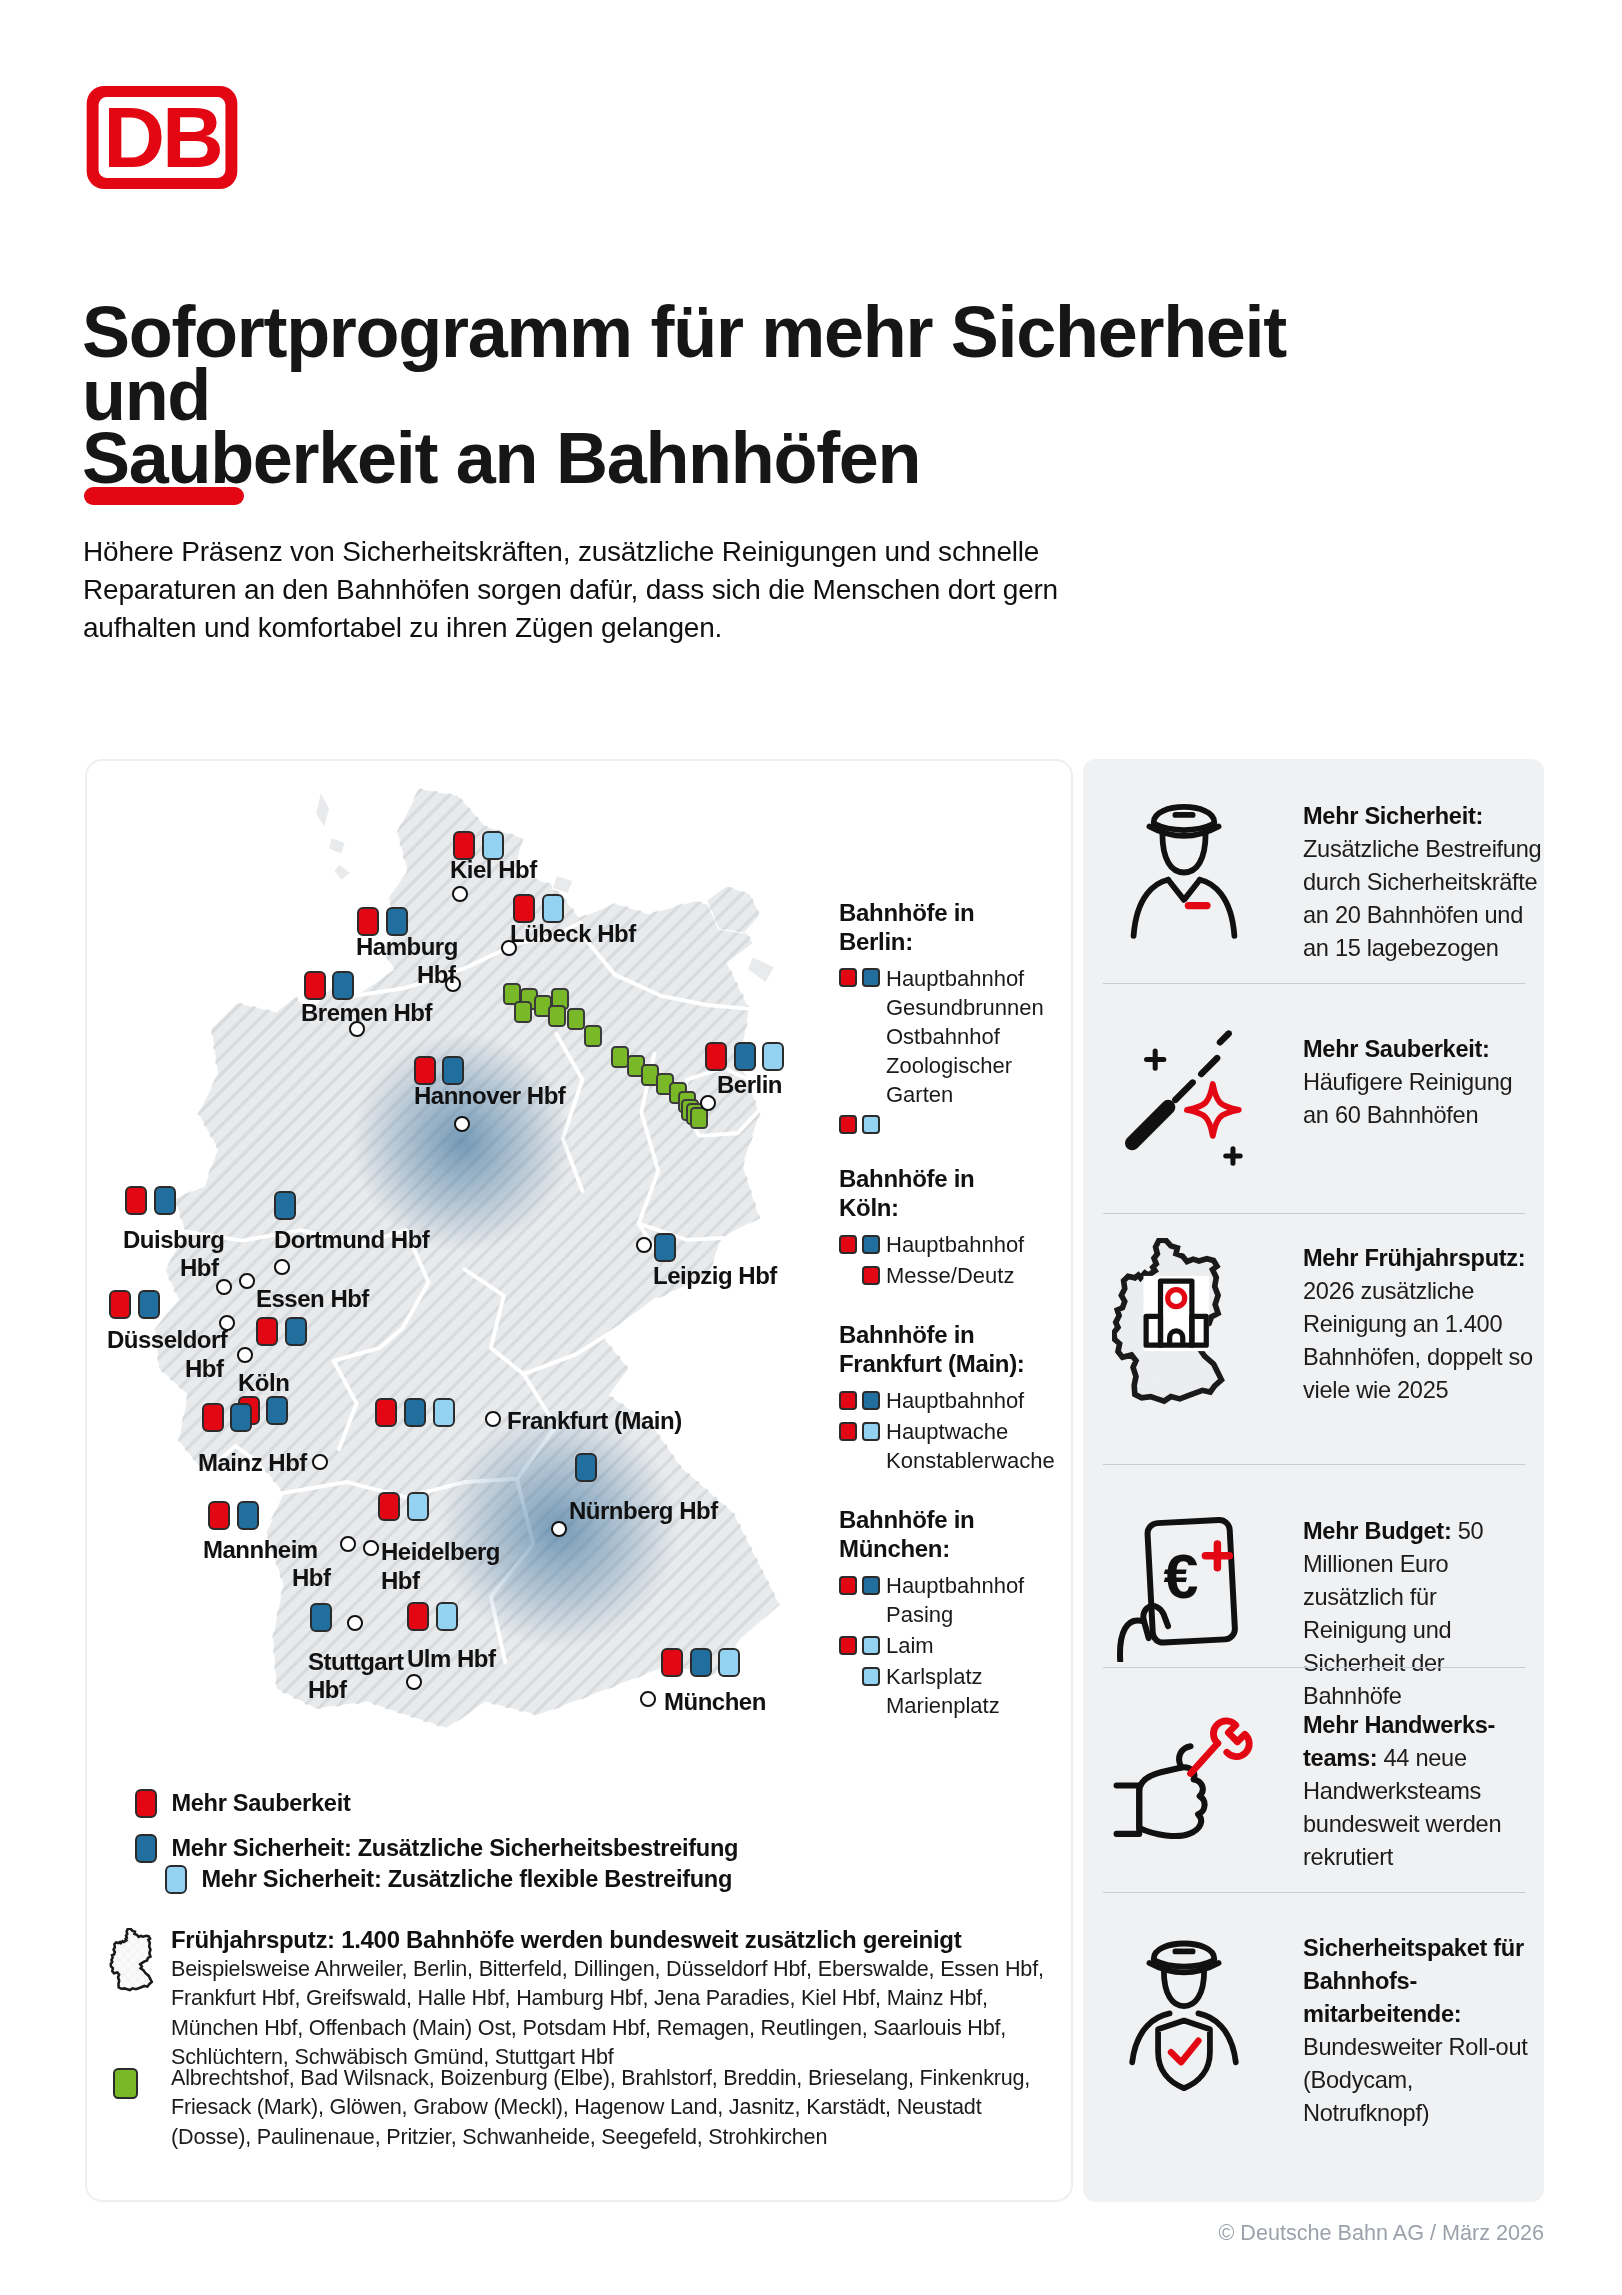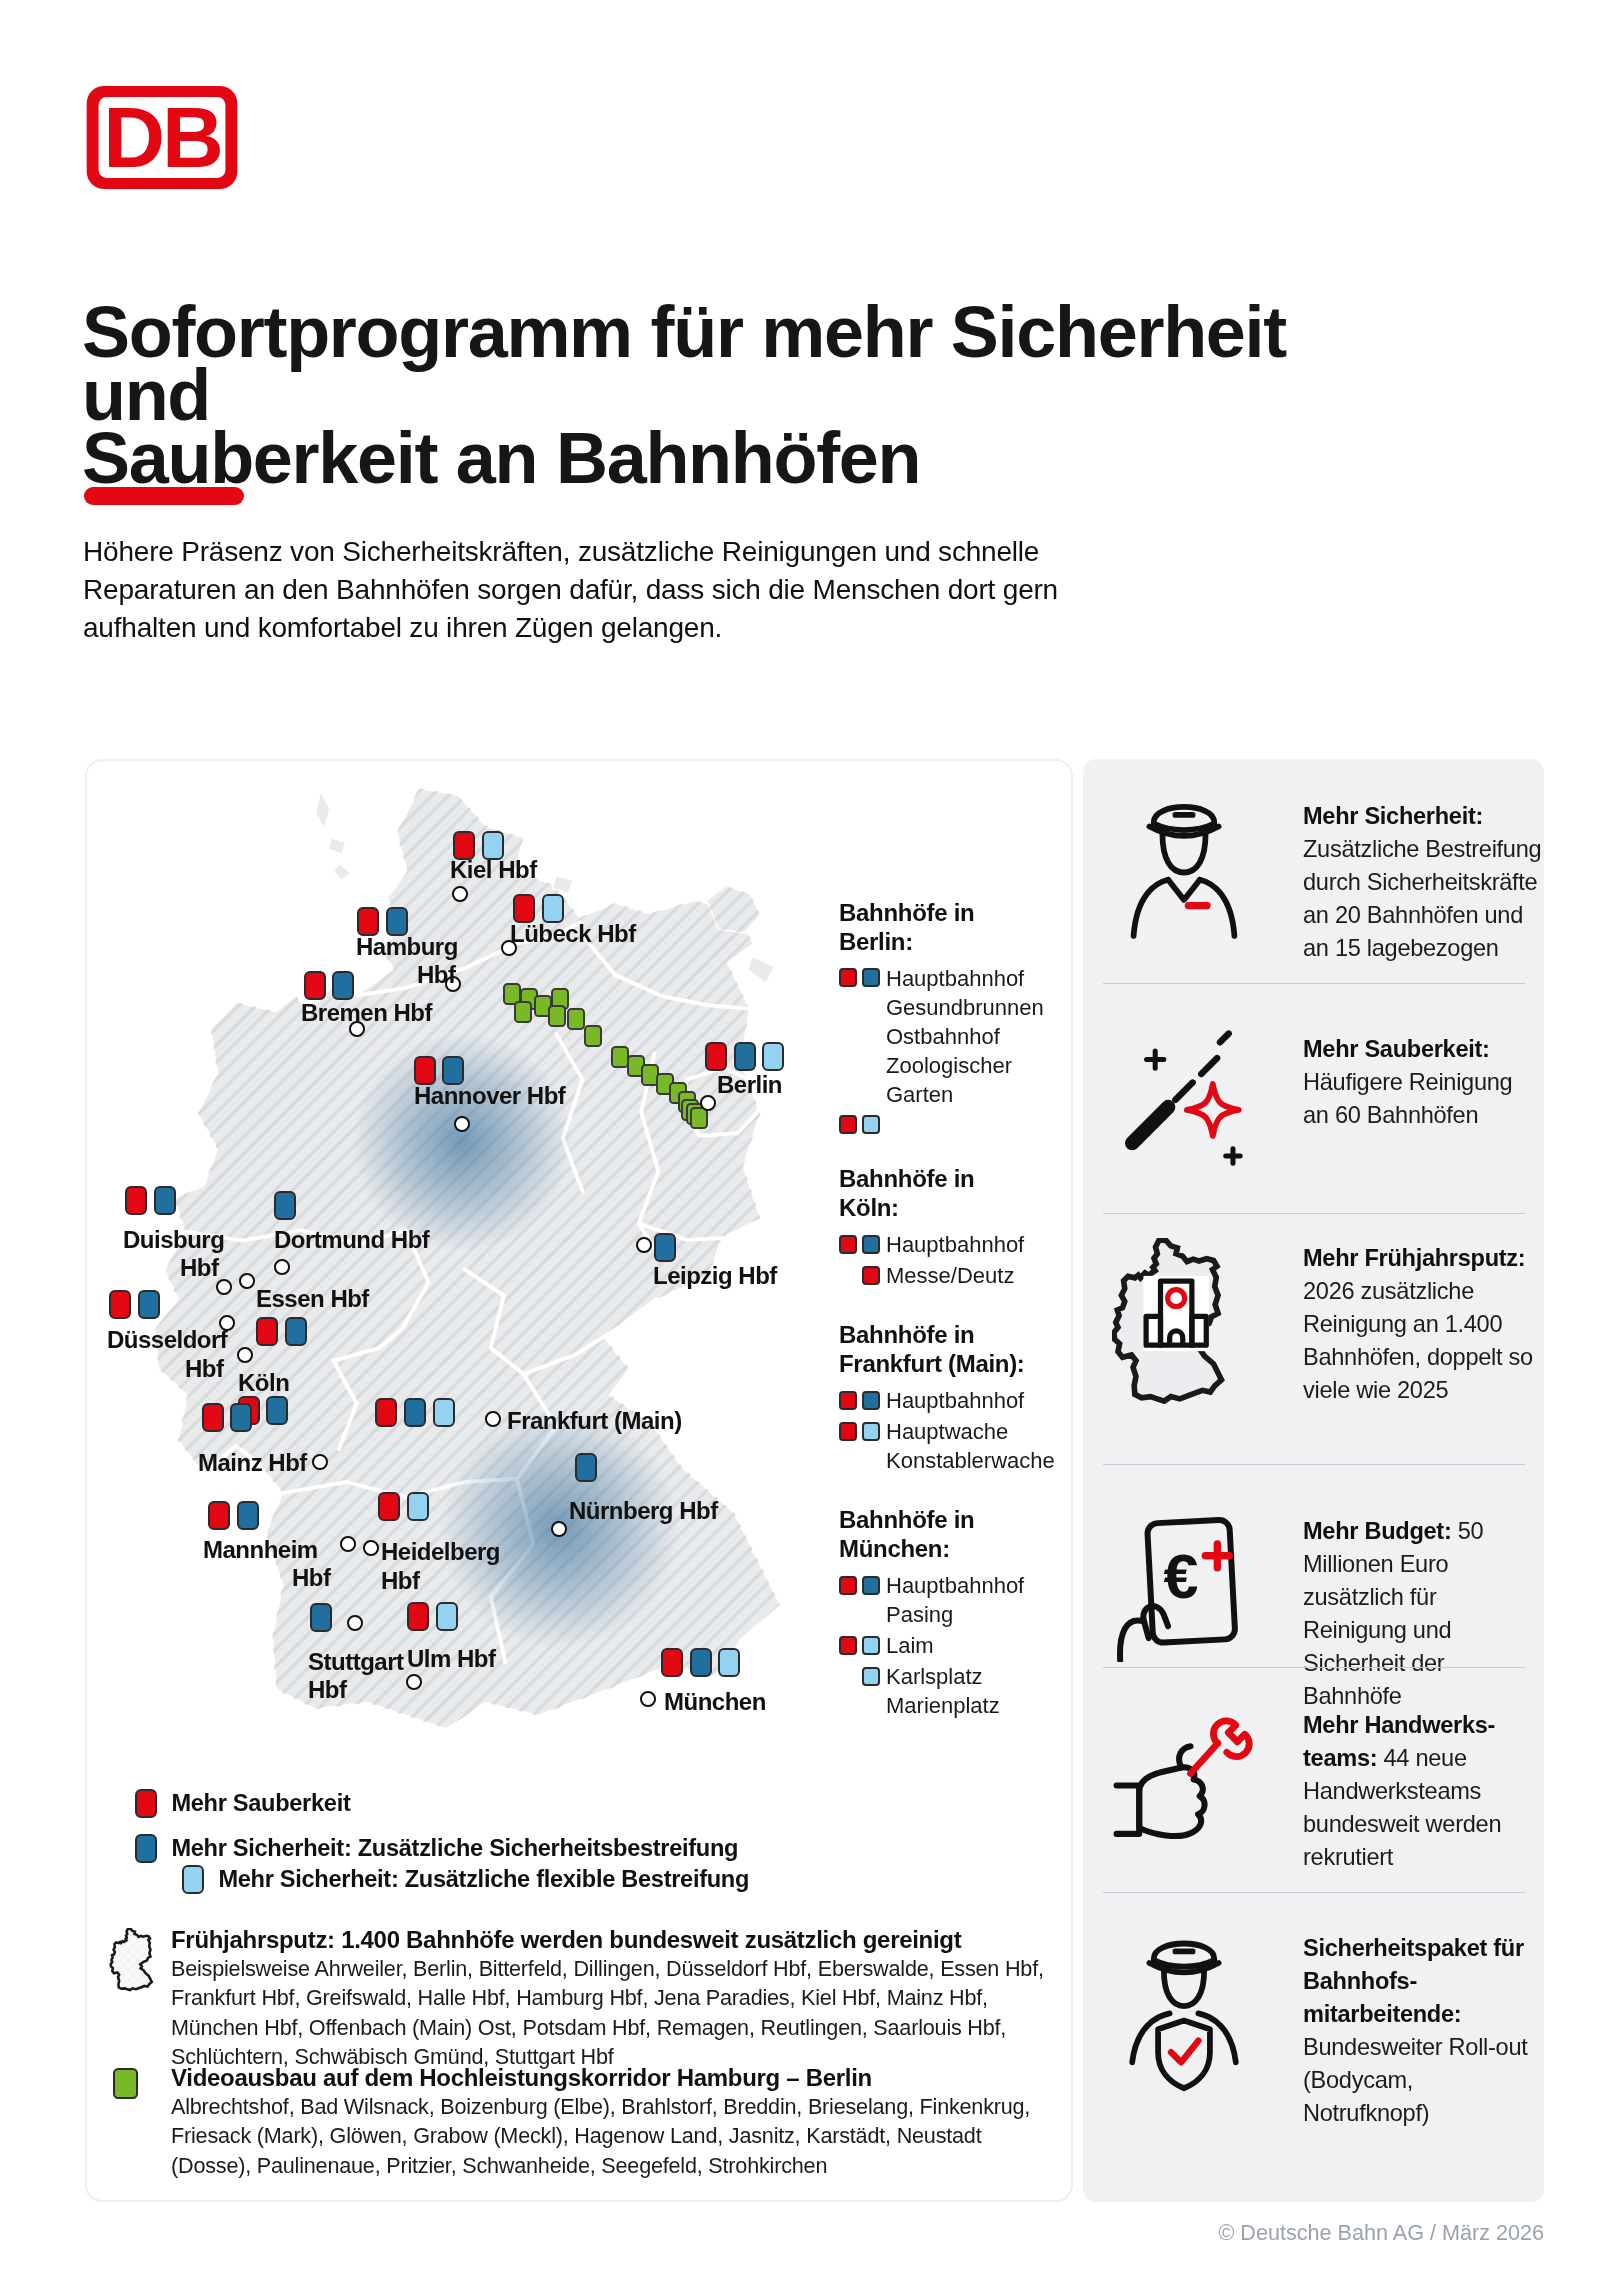--- a/index.html
+++ b/index.html
@@ -351,38 +351,37 @@
   </div>
 
 <div class="legend-row" style="left:135px;top:1789px;">
   <div class="legend-sq c-r"></div>
   <div class="legend-label">Mehr Sauberkeit</div>
 </div>
 <div class="legend-row" style="left:135px;top:1834px;">
   <div class="legend-sq c-d"></div>
   <div class="legend-label">Mehr Sicherheit: Zusätzliche Sicherheitsbestreifung</div>
 </div>
-<div class="legend-row" style="left:135px;top:1865px;padding-left:47px;">
+<div class="legend-row" style="left:118px;top:1865px;padding-left:47px;">
   <div class="legend-sq c-l"></div>
   <div class="legend-label">Mehr Sicherheit: Zusätzliche flexible Bestreifung</div>
 </div>
 
 <div class="abs cleanup-icon">
   <svg width="52" height="65" viewBox="0 0 80 100">
     <use href="#depath" transform="translate(-3,-1) scale(0.066)" fill="url(#hatch)" stroke="#1a1a1a" stroke-width="60"></use>
   </svg>
 </div>
 <div class="abs cleanup-text">
   <div class="block-title">Frühjahrsputz: 1.400 Bahnhöfe werden bundesweit zusätzlich gereinigt</div>
   <div class="block-body">Beispielsweise Ahrweiler, Berlin, Bitterfeld, Dillingen, Düsseldorf Hbf, Eberswalde, Essen Hbf, Frankfurt Hbf, Greifswald, Halle Hbf, Hamburg Hbf, Jena Paradies, Kiel Hbf, Mainz Hbf, München Hbf, Offenbach (Main) Ost, Potsdam Hbf, Remagen, Reutlingen, Saarlouis Hbf, Schlüchtern, Schwäbisch Gmünd, Stuttgart Hbf</div>
 </div>
 
 <div class="abs video-icon"></div>
 <div class="abs video-text">
-  <div class="block-title">Videoausbau auf dem Hochleistungskorridor Hamburg – Berlin</div>
   <div class="block-body">Albrechtshof, Bad Wilsnack, Boizenburg (Elbe), Brahlstorf, Breddin, Brieselang, Finkenkrug, Friesack (Mark), Glöwen, Grabow (Meckl), Hagenow Land, Jasnitz, Karstädt, Neustadt (Dosse), Paulinenaue, Pritzier, Schwanheide, Seegefeld, Strohkirchen</div>
 </div>
 
 <div class="abs sidebar"></div>
 
 <div class="sb-icon" style="left:1112px;top:785px;">
   <svg width="144" height="157" viewBox="0 0 200 215" fill="none" stroke="#111" stroke-width="8" stroke-linecap="round" stroke-linejoin="round">
     <path d="M58,50 C58,22 142,22 142,50 L142,52 C118,64 82,64 58,52 Z"></path>
     <path d="M52,56 Q100,82 148,56"></path>
     <path d="M88,40 L112,40"></path>

